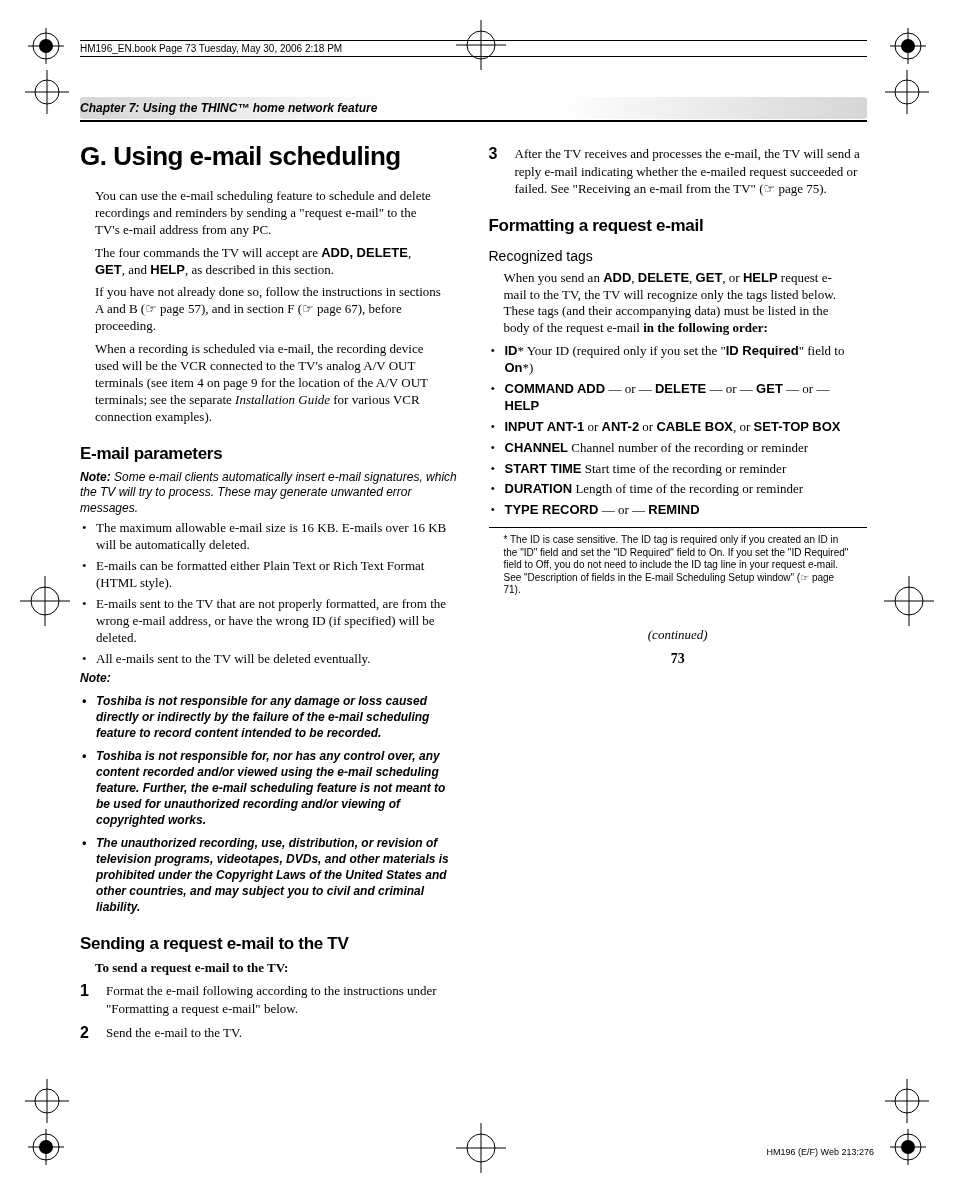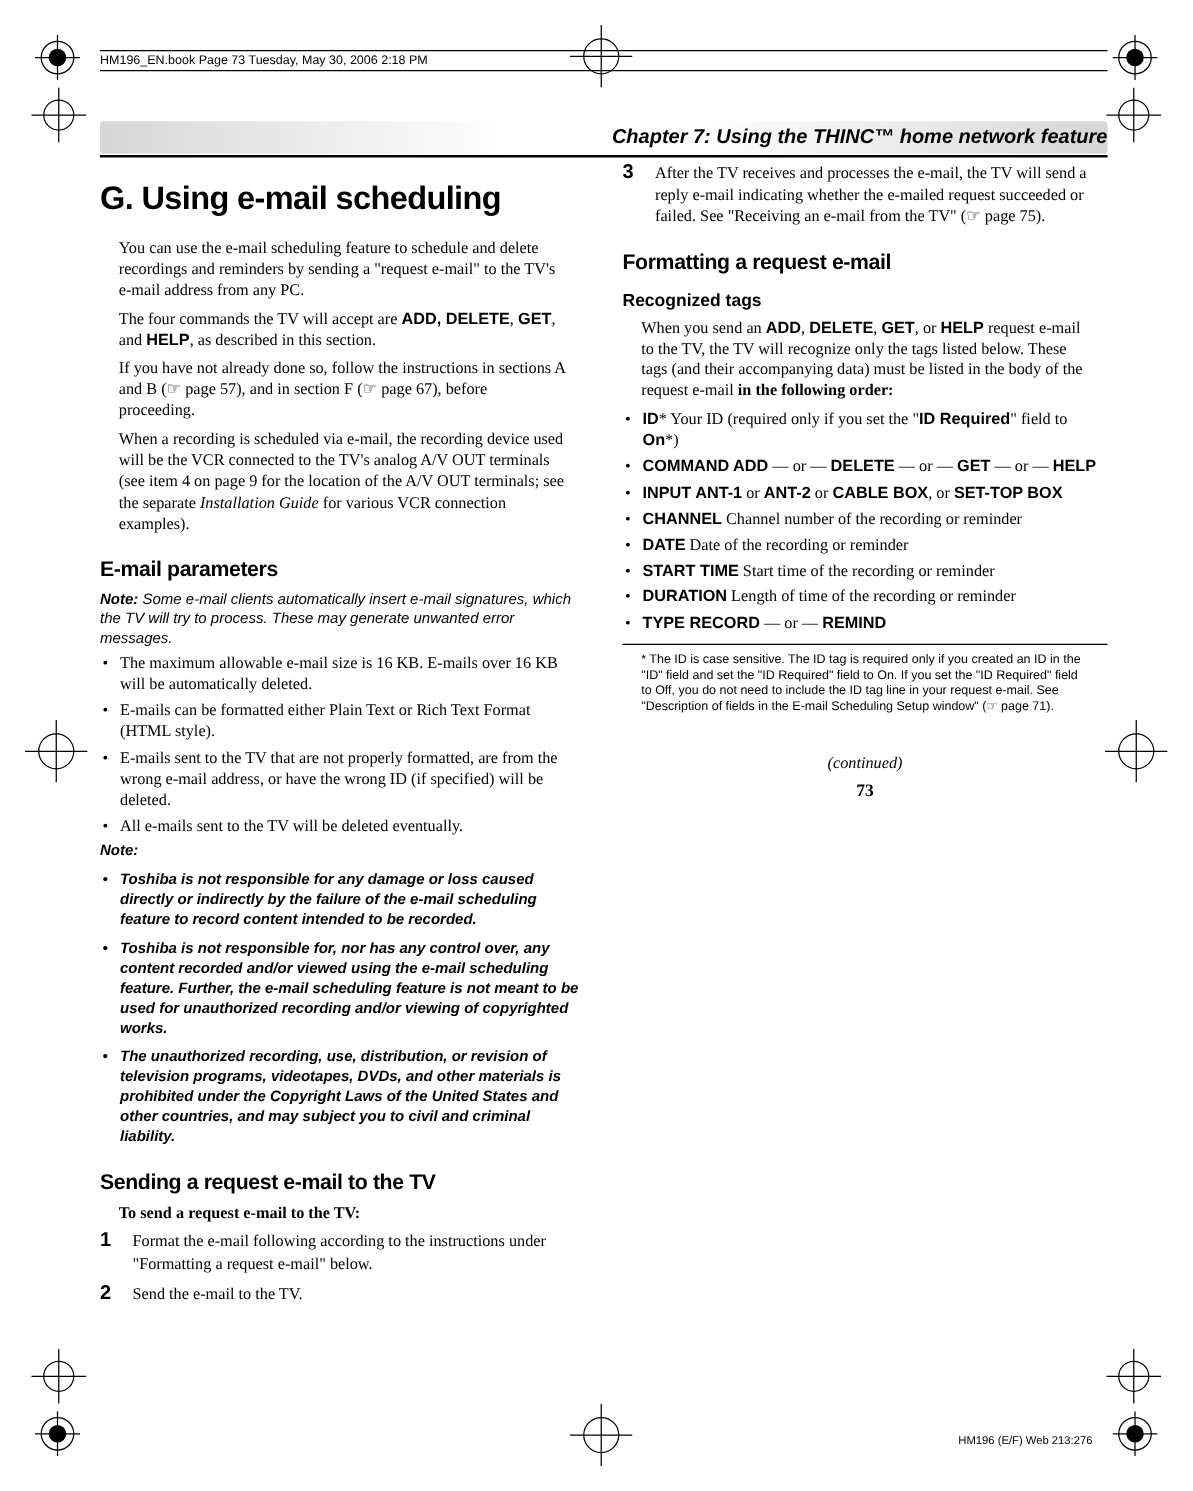--- a/index.html
+++ b/index.html
@@ -8,75 +8,75 @@
     background: #fff;
     font-family: "Times New Roman", Times, serif;
     font-size: 13px;
     color: #000;
     width: 954px;
     height: 1193px;
     position: relative;
   }
   .page {
     box-sizing: border-box;
-    padding: 40px 68px 60px 80px;
+    padding: 40px 87px 60px 80px;
   }
   .printmark {
     font-family: Arial, Helvetica, sans-serif;
     font-size: 10px;
     color: #000;
     margin-bottom: 40px;
   }
   .printmark-line {
     border-top: 0.5px solid #000;
     border-bottom: 0.5px solid #000;
     padding: 2px 0;
   }
   .chapter-bar {
     background: linear-gradient(to right, #d6d6d6 0%, #fff 40%, #fff 60%, #d6d6d6 100%);
     border-radius: 3px;
-    text-align: right;
+    text-align: left;
     font-family: Arial, Helvetica, sans-serif;
     font-weight: bold;
     font-style: italic;
-    font-size: 16px;
+    font-size: 12px;
     padding: 4px 0;
-    margin: 20px 0 0 0;
+    margin: 20px 0 20px 0;
     position: relative;
   }
   .chapter-bar::after {
     content: "";
     position: absolute;
     left: 0; right: 0; bottom: -3px;
     height: 2px;
     background: #000;
   }
   .cols {
     display: flex;
     gap: 30px;
   }
   .col { flex: 1 1 0; }
   h1 {
     font-family: Arial, Helvetica, sans-serif;
     font-size: 26px;
     font-weight: 900;
     letter-spacing: -0.5px;
-    margin: 20px 0 16px 0;
+    margin: 2px 0 16px 0;
   }
   h2 {
     font-family: Arial, Helvetica, sans-serif;
     font-size: 17px;
     font-weight: 900;
     letter-spacing: -0.3px;
     margin: 18px 0 6px 0;
   }
   h3 {
     font-family: Arial, Helvetica, sans-serif;
     font-size: 14px;
-    font-weight: 700;
+    font-weight: 400;
     margin: 12px 0 6px 0;
   }
   p { margin: 6px 15px; line-height: 1.3; }
   .note-lead {
     font-family: Arial, Helvetica, sans-serif;
     font-style: italic;
     font-size: 12px;
     line-height: 1.3;
     margin: 4px 0;
   }
@@ -320,21 +320,20 @@
         <li>
           <b class="sans">ID</b><span>*   Your ID (required only if you set the "</span><b class="sans">ID Required</b><span>" field to </span><b class="sans">On</b><span>*)</span>
         </li>
         <li>
           <b class="sans">COMMAND   ADD</b><span> — or — </span><b class="sans">DELETE</b><span> — or — </span><b class="sans">GET</b><span> — or — </span><b class="sans">HELP</b>
         </li>
         <li>
           <b class="sans">INPUT   ANT-1</b><span> or </span><b class="sans">ANT-2</b><span> or </span><b class="sans">CABLE BOX</b><span>, or </span><b class="sans">SET-TOP BOX</b>
         </li>
         <li><b class="sans">CHANNEL</b><span>   Channel number of the recording or reminder</span></li>
-        <li><b class="sans">DATE</b><span>   Date of the recording or reminder</span></li>
         <li><b class="sans">START TIME</b><span>   Start time of the recording or reminder</span></li>
         <li><b class="sans">DURATION</b><span>   Length of time of the recording or reminder</span></li>
         <li><b class="sans">TYPE   RECORD</b><span> — or — </span><b class="sans">REMIND</b></li>
       </ul>
 
       <hr class="hr-thin">
       <p class="footnote">*  The ID is case sensitive. The ID tag is required only if you created an ID in the "ID" field and set the "ID Required" field to On. If you set the "ID Required" field to Off, you do not need to include the ID tag line in your request e-mail. See "Description of fields in the E-mail Scheduling Setup window" (☞ page 71).</p>
 
       <p class="continued">(continued)</p>
       <p class="pagefoot">73</p>

